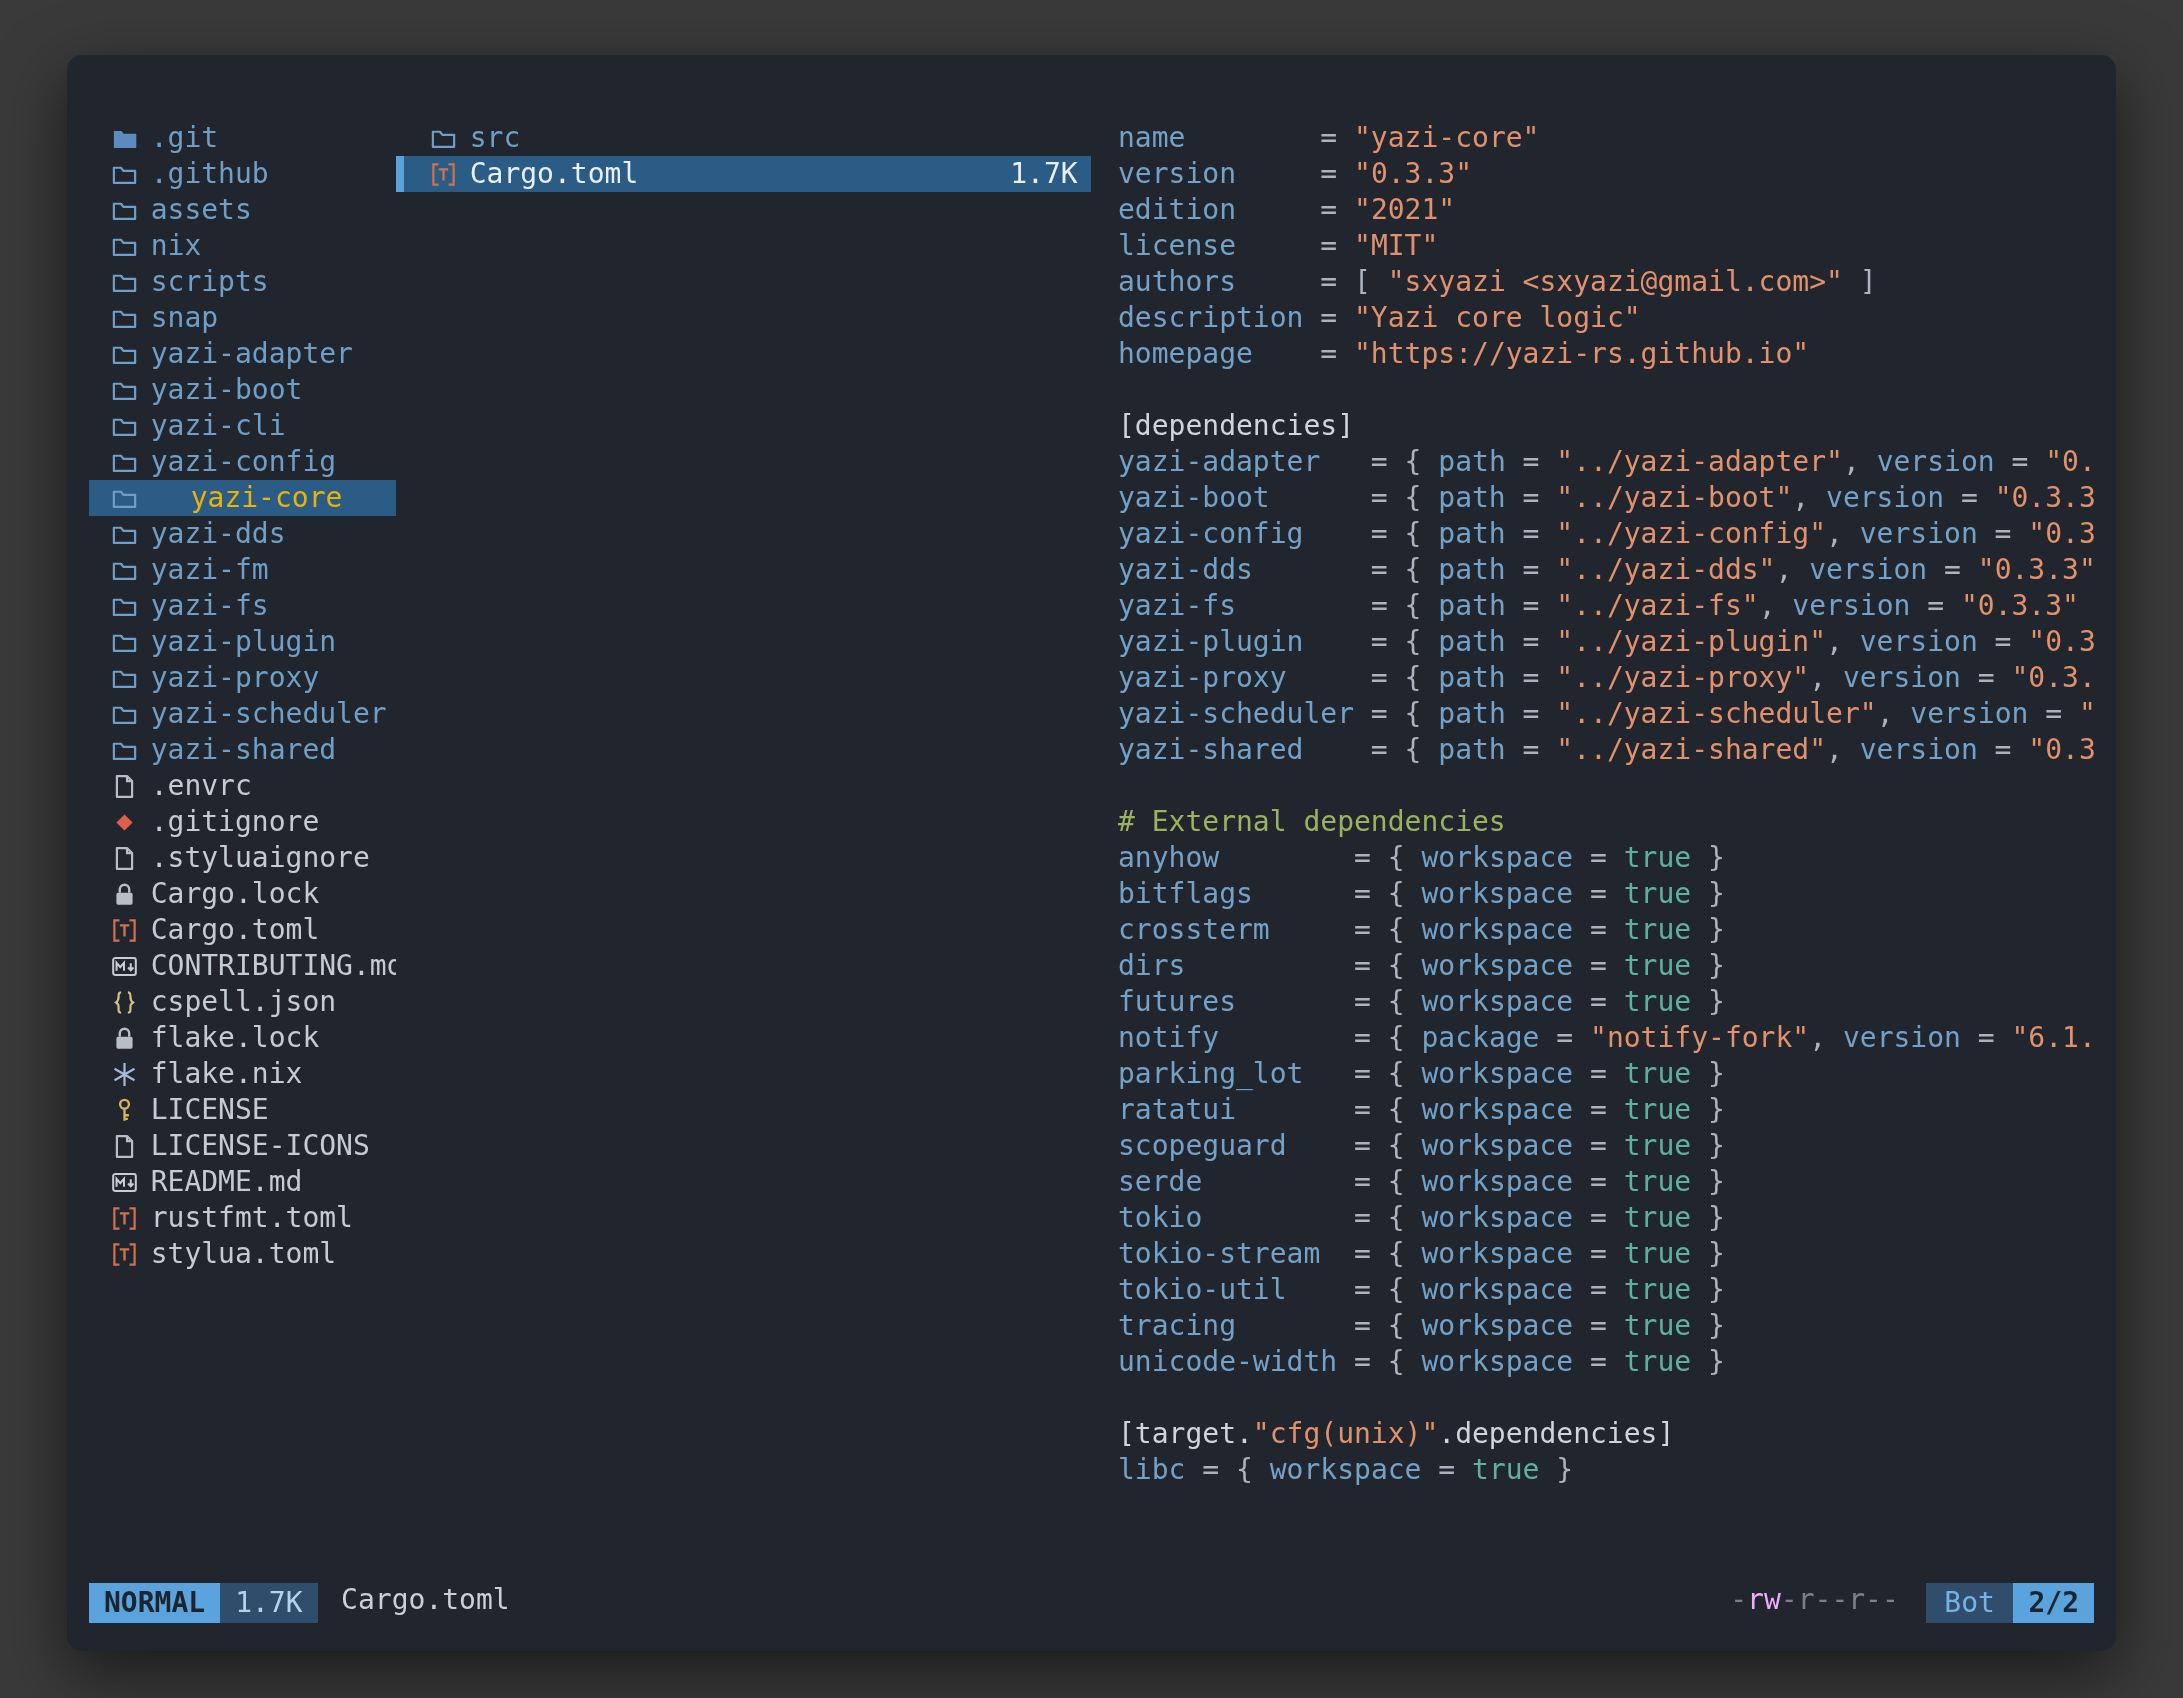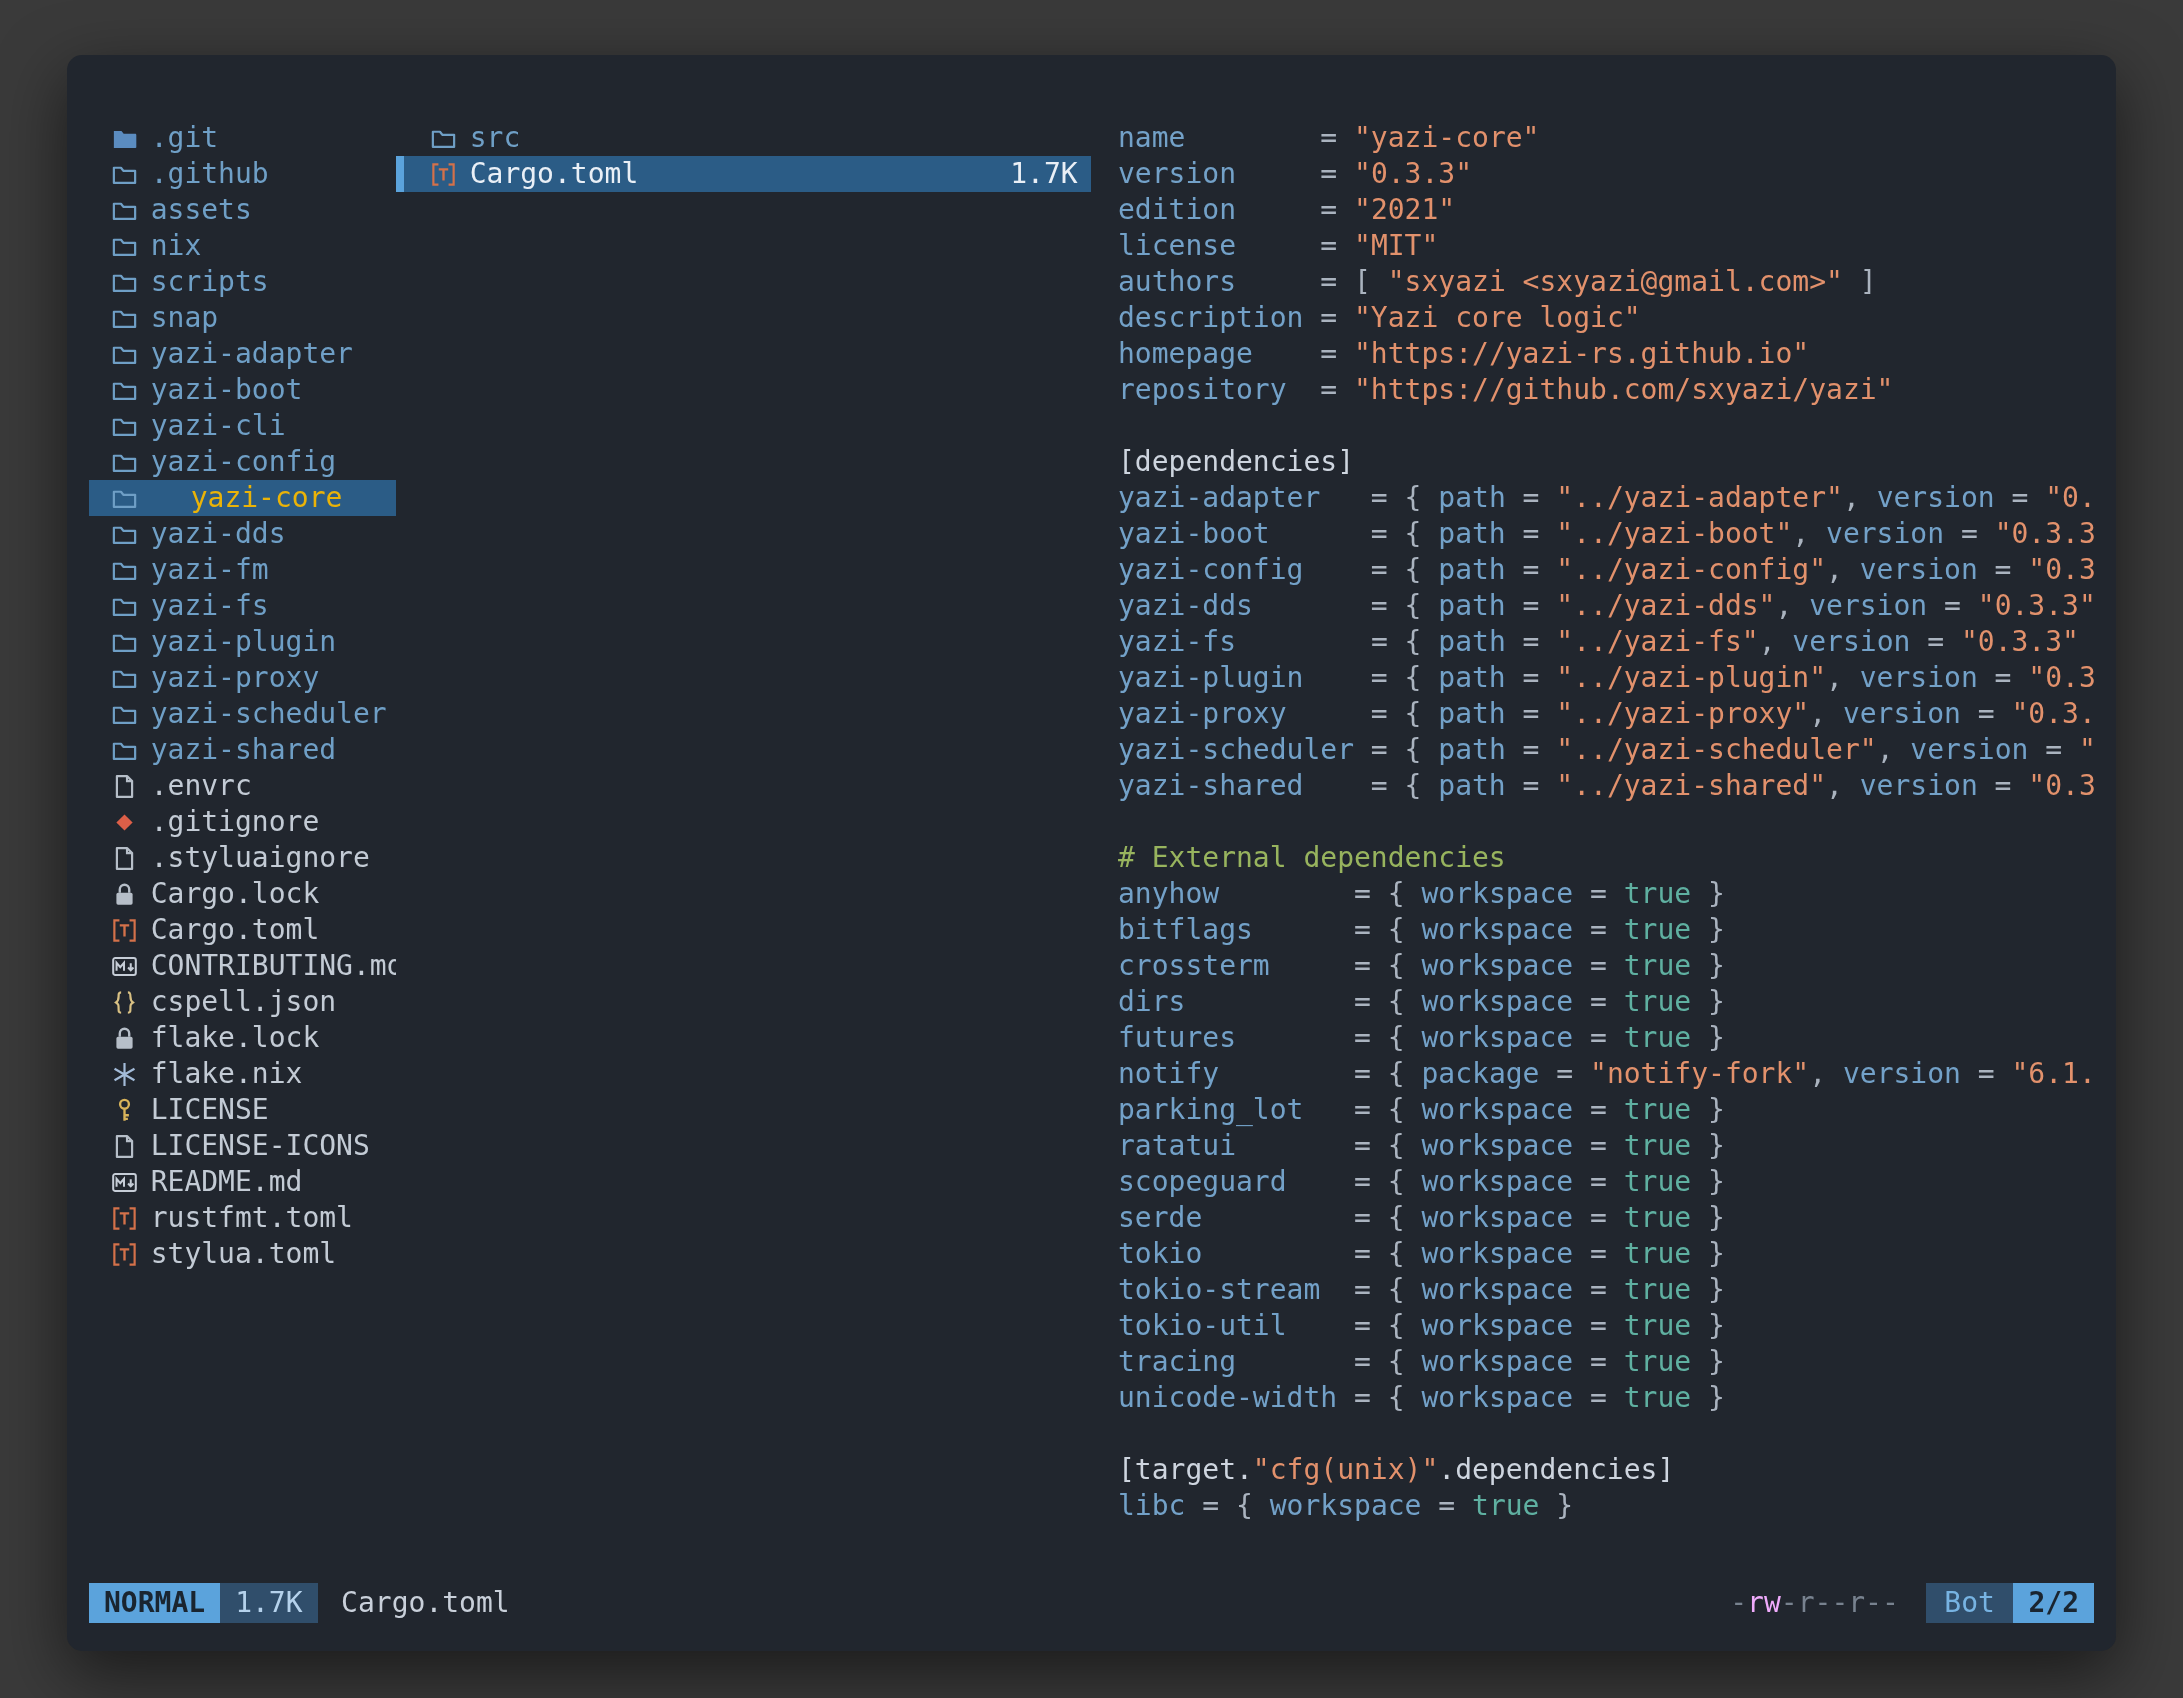--- a/index.html
+++ b/index.html
@@ -35,21 +35,21 @@
   .git-icon{color:#dd5f48}.lock-icon{color:#b6bec8}.toml-icon{color:#d4714a}
   .markdown-icon{color:#c6cdd7}.json-icon{color:#d8c083}.nix-icon{color:#a3bbd8}
   .key-icon{color:#d8b35a}
   
   .code-line{height:36px;font-size:28px;line-height:36px;white-space:pre;}
   .key{color:#73a1c8}.str{color:#e2916c}.op{color:#aab3bf}.bool{color:#5fb0a1}
   .comment{color:#98b45e}.section{color:#ced5df}
   
   .statusbar{height:40px;margin-top:5px;display:flex;align-items:center;
     justify-content:space-between;font-size:28px;}
-  .sb-left,.sb-right{display:flex;align-items:center;height:40px;}
+  .sb-left,.sb-right{display:flex;height:40px;}
   .badge{display:inline-flex;align-items:center;height:40px;padding:0 15px;white-space:pre;}
   .badge-accent{background:#5ba3dc;color:#1a2530;font-weight:bold;}
   .badge-dim{background:#304e6b;color:#b5d2ec;}
   .badge-pos{color:#77b3e2;padding:0 18.5px;}
   .sb-filename{margin-left:23.5px;color:#c9d0da;white-space:pre;}
   .sb-perms{margin-right:27px;white-space:pre;}
   .perm-dim{color:#78828f}.perm-red{color:#f0abfc}
 </style>
 </head>
 <body>
@@ -178,21 +178,20 @@
               </svg></span><span class="label">Cargo.toml</span><span class="size">1.7K</span></div>
         </div>
       <div class="pane pane-preview" id="preview-pane">
           <div class="code-line"><span class="key">name</span><span class="op">        = </span><span class="str">"yazi-core"</span></div>
           <div class="code-line"><span class="key">version</span><span class="op">     = </span><span class="str">"0.3.3"</span></div>
           <div class="code-line"><span class="key">edition</span><span class="op">     = </span><span class="str">"2021"</span></div>
           <div class="code-line"><span class="key">license</span><span class="op">     = </span><span class="str">"MIT"</span></div>
           <div class="code-line"><span class="key">authors</span><span class="op">     = [ </span><span class="str">"sxyazi &lt;sxyazi@gmail.com&gt;"</span><span class="op"> ]</span></div>
           <div class="code-line"><span class="key">description</span><span class="op"> = </span><span class="str">"Yazi core logic"</span></div>
           <div class="code-line"><span class="key">homepage</span><span class="op">    = </span><span class="str">"https://yazi-rs.github.io"</span></div>
-          <div class="code-line"><span class="key">repository</span><span class="op">  = </span><span class="str">"https://github.com/sxyazi/yazi"</span></div>
           <div class="code-line"></div>
           <div class="code-line"><span class="section">[dependencies]</span></div>
           <div class="code-line"><span class="key">yazi-adapter</span><span class="op">   = { </span><span class="key">path</span><span class="op"> = </span><span class="str">"../yazi-adapter"</span><span class="op">, </span><span class="key">version</span><span class="op"> = </span><span class="str">"0.3</span></div>
           <div class="code-line"><span class="key">yazi-boot</span><span class="op">      = { </span><span class="key">path</span><span class="op"> = </span><span class="str">"../yazi-boot"</span><span class="op">, </span><span class="key">version</span><span class="op"> = </span><span class="str">"0.3.3"</span></div>
           <div class="code-line"><span class="key">yazi-config</span><span class="op">    = { </span><span class="key">path</span><span class="op"> = </span><span class="str">"../yazi-config"</span><span class="op">, </span><span class="key">version</span><span class="op"> = </span><span class="str">"0.3.</span></div>
           <div class="code-line"><span class="key">yazi-dds</span><span class="op">       = { </span><span class="key">path</span><span class="op"> = </span><span class="str">"../yazi-dds"</span><span class="op">, </span><span class="key">version</span><span class="op"> = </span><span class="str">"0.3.3"</span></div>
           <div class="code-line"><span class="key">yazi-fs</span><span class="op">        = { </span><span class="key">path</span><span class="op"> = </span><span class="str">"../yazi-fs"</span><span class="op">, </span><span class="key">version</span><span class="op"> = </span><span class="str">"0.3.3"</span><span class="op"> }</span></div>
           <div class="code-line"><span class="key">yazi-plugin</span><span class="op">    = { </span><span class="key">path</span><span class="op"> = </span><span class="str">"../yazi-plugin"</span><span class="op">, </span><span class="key">version</span><span class="op"> = </span><span class="str">"0.3.</span></div>
           <div class="code-line"><span class="key">yazi-proxy</span><span class="op">     = { </span><span class="key">path</span><span class="op"> = </span><span class="str">"../yazi-proxy"</span><span class="op">, </span><span class="key">version</span><span class="op"> = </span><span class="str">"0.3.3</span></div>
           <div class="code-line"><span class="key">yazi-scheduler</span><span class="op"> = { </span><span class="key">path</span><span class="op"> = </span><span class="str">"../yazi-scheduler"</span><span class="op">, </span><span class="key">version</span><span class="op"> = </span><span class="str">"0</span></div>

